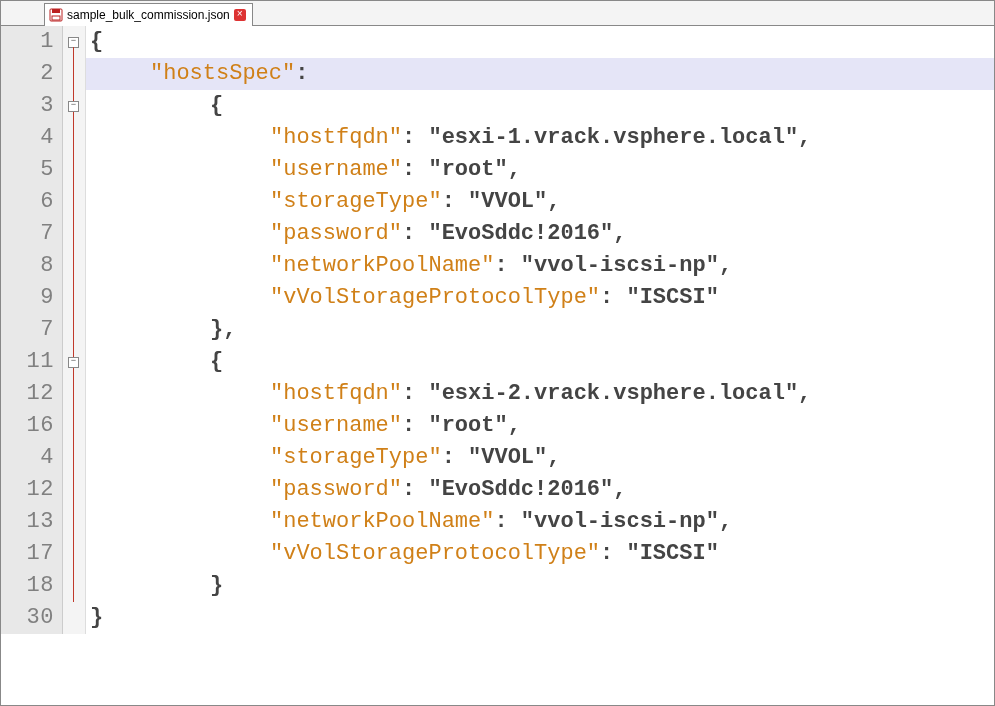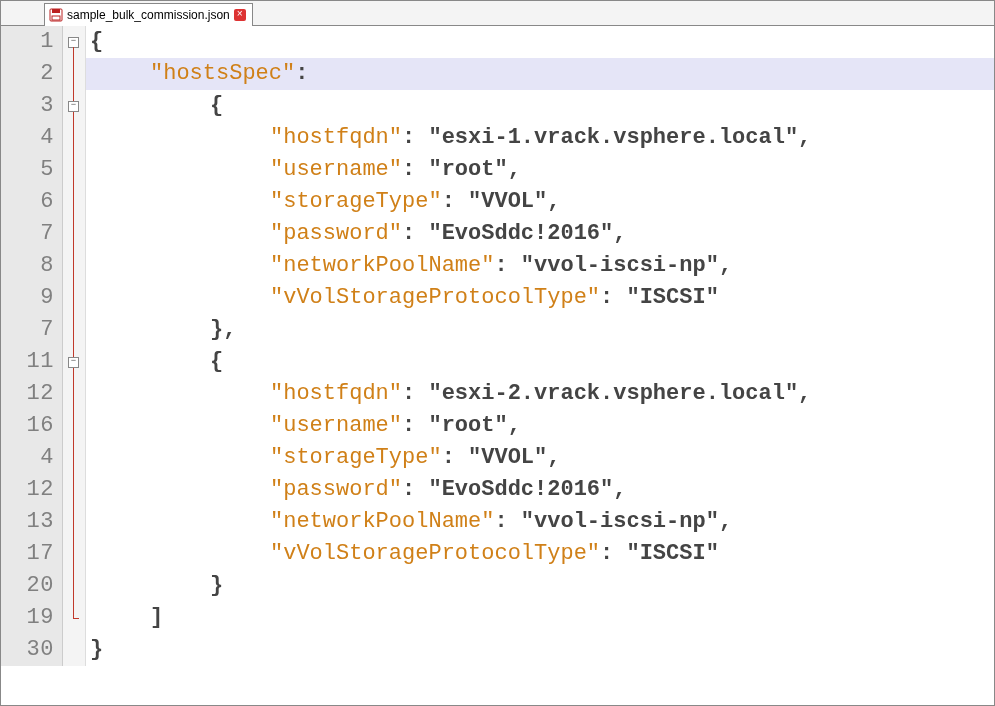--- a/index.html
+++ b/index.html
@@ -284,33 +284,25 @@
         <div class="code"><span style="display: inline-block; width: 180px;"><span style="display: inline-block; width: 60px; height: 100%; border-left: none; box-sizing: border-box;"></span><span style="display: inline-block; width: 60px; height: 100%; border-left: 1px dotted rgb(204, 204, 204); box-sizing: border-box;"></span><span style="display: inline-block; width: 60px; height: 100%; border-left: 1px dotted rgb(204, 204, 204); box-sizing: border-box;"></span></span><span class="tok-key">"networkPoolName"</span><span class="tok-punct">: </span><span class="tok-str">"vvol-iscsi-np"</span><span class="tok-punct">,</span></div>
       </div>
       <div class="code-row">
         <div class="gutter">17</div>
         <div class="fold-col">
           <div class="fold-vline"></div>
         </div>
         <div class="code"><span style="display: inline-block; width: 180px;"><span style="display: inline-block; width: 60px; height: 100%; border-left: none; box-sizing: border-box;"></span><span style="display: inline-block; width: 60px; height: 100%; border-left: 1px dotted rgb(204, 204, 204); box-sizing: border-box;"></span><span style="display: inline-block; width: 60px; height: 100%; border-left: 1px dotted rgb(204, 204, 204); box-sizing: border-box;"></span></span><span class="tok-key">"vVolStorageProtocolType"</span><span class="tok-punct">: </span><span class="tok-str">"ISCSI"</span></div>
       </div>
       <div class="code-row">
-        <div class="gutter">20</div>
+        <div class="gutter">18</div>
         <div class="fold-col">
           <div class="fold-vline"></div>
         </div>
         <div class="code"><span style="display: inline-block; width: 120px;"><span style="display: inline-block; width: 60px; height: 100%; border-left: none; box-sizing: border-box;"></span><span style="display: inline-block; width: 60px; height: 100%; border-left: 1px dotted rgb(204, 204, 204); box-sizing: border-box;"></span></span><span class="tok-brace">}</span></div>
-      </div>
-      <div class="code-row">
-        <div class="gutter">19</div>
-        <div class="fold-col">
-          <div class="fold-vline fold-vline-bottom-half"></div>
-          <div class="fold-end-hook"></div>
-        </div>
-        <div class="code"><span style="display: inline-block; width: 60px;"><span style="display: inline-block; width: 60px; height: 100%; border-left: none; box-sizing: border-box;"></span></span><span class="tok-brace">]</span></div>
       </div>
       <div class="code-row">
         <div class="gutter">30</div>
         <div class="fold-col"></div>
         <div class="code"><span style="display: inline-block; width: 0px;"></span><span class="tok-brace">}</span></div>
       </div>
     </div>
 </div>
 
 </body></html>

